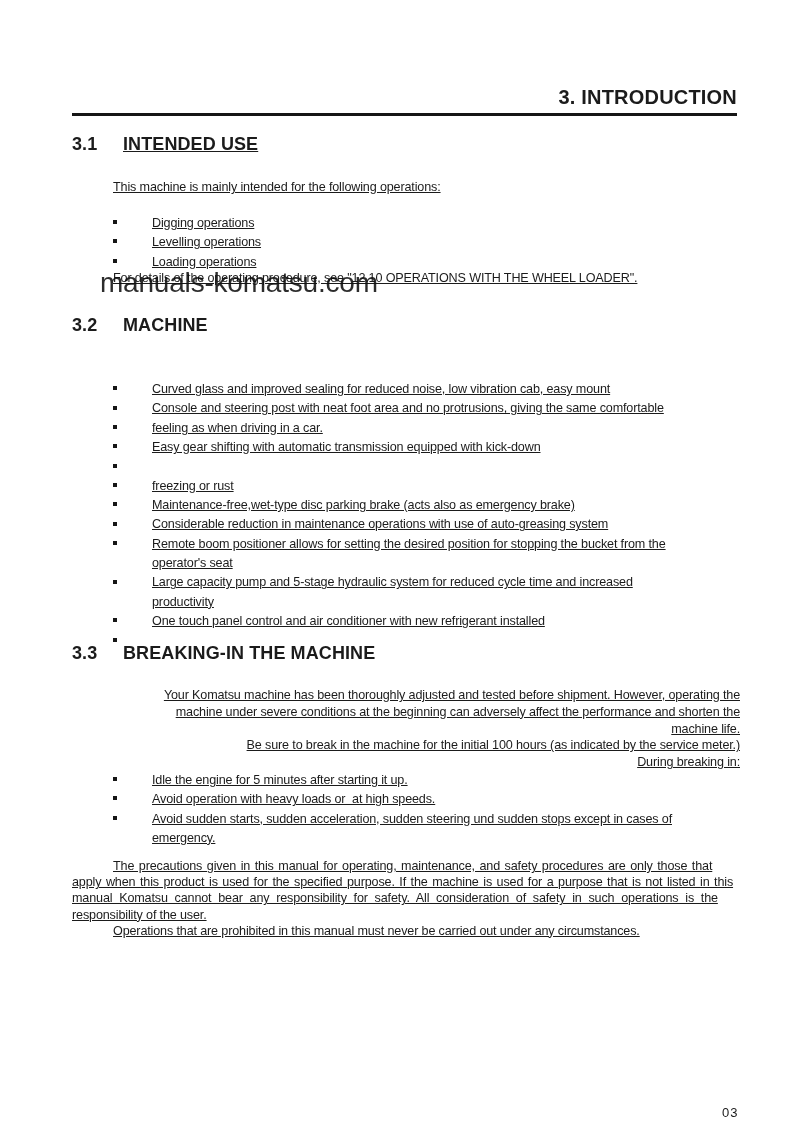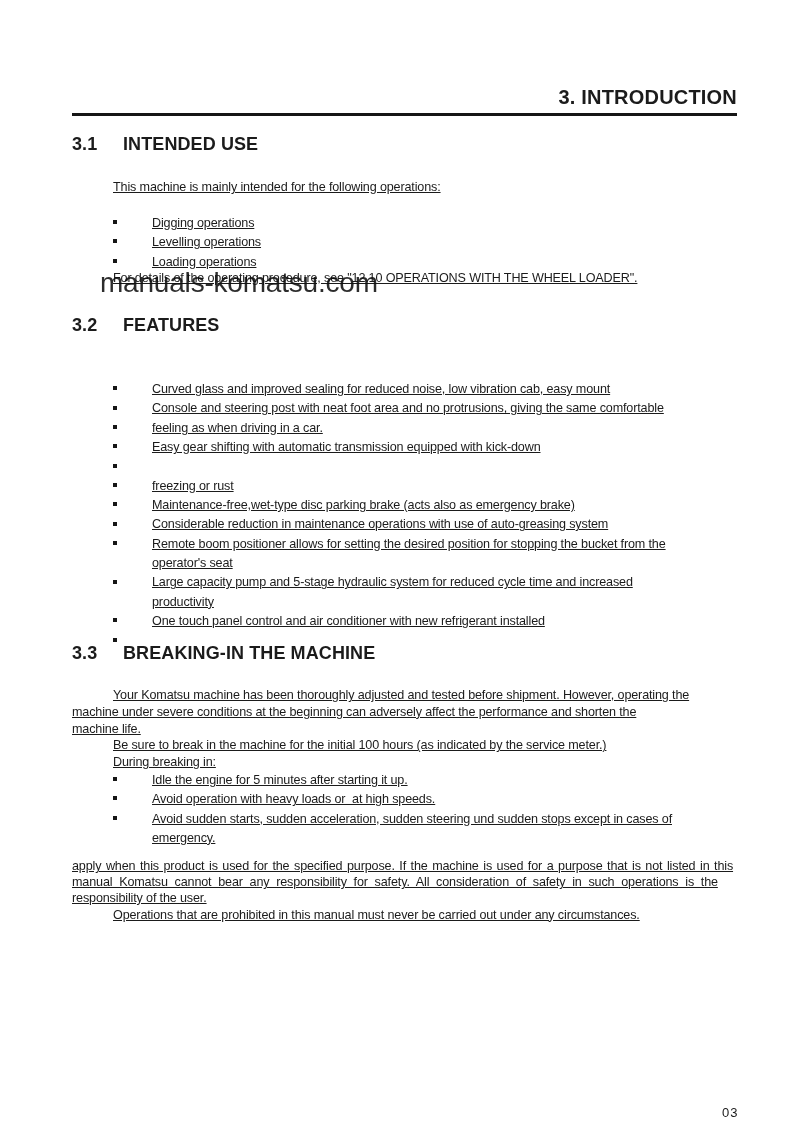--- a/index.html
+++ b/index.html
@@ -21,40 +21,40 @@
   .header-rule {
     position:absolute; top:75px; left:72px; width:665px; height:3px;
     background:#161616;
   }
   
   .sec-heading {
     position:absolute; left:72px; font-size:18px; font-weight:bold;
     white-space:pre; letter-spacing:0.1px;
   }
   .sec-num { display:inline-block; width:51px; }
-  #h31 { top:96px; }
+  #h31 { top:96px;text-decoration:underline; }
   #h32 { top:277px; }
   #h33 { top:605px; }
   
   .body-text { font-size:12.6px; letter-spacing:-0.15px;text-decoration:underline; }
   .line { white-space:pre; }
   .lead { position:absolute; left:113px; top:142px; white-space:pre; }
   .blist { position:absolute; left:113px; }
   #intended-list { top:176px; line-height:19.3px; }
   #intended-note { position:absolute; left:113px; top:233px; white-space:pre; }
   #features-list { top:342px; line-height:19.35px; }
   #breakin-bullets { top:733px; line-height:19.3px; }
   .bline { white-space:pre; }
   .bullet {
     display:inline-block; width:4px; height:4px; background:#161616;
     margin-right:35px; vertical-align:middle; margin-bottom:3px;
   }
   .cont .bullet { visibility:hidden; }
   .para { position:absolute; left:72px; width:668px; }
-  #breakin-para1 { top:649px; line-height:16.8px; }
+  #breakin-para1 { top:649px; line-height:16.8px;text-align:right; }
   #breakin-para2 { top:820px; line-height:16.2px; }
   .indent { padding-left:41px; }
   .wide { word-spacing:3.4px; }
   .mild { word-spacing:1.2px; }
   
   .watermark {
     position:absolute; left:100px; top:229px;
     font-size:28px; color:rgba(15,15,15,0.88);
     letter-spacing:-0.2px; white-space:pre;
   }
@@ -79,21 +79,21 @@
   <div class="blist body-text" id="intended-list">
     <div class="bline"><span class="bullet"></span><span>Digging operations</span></div>
     <div class="bline"><span class="bullet"></span><span>Levelling operations</span></div>
     <div class="bline"><span class="bullet"></span><span>Loading operations</span></div>
   </div>
 
   <div class="body-text" id="intended-note">For details of the operating procedure, see "12.10 OPERATIONS WITH THE WHEEL LOADER".</div>
 
   <div class="watermark">manuals-komatsu.com</div>
 
-  <div class="sec-heading" id="h32"><span class="sec-num">3.2</span><span>FEATURES</span></div>
+  <div class="sec-heading" id="h32"><span class="sec-num">3.2</span><span>MACHINE</span></div>
 
   <div class="blist body-text" id="features-list">
     <div class="bline"><span class="bullet"></span><span>Curved glass and improved sealing for reduced noise, low vibration cab, easy mount</span></div>
     <div class="bline"><span class="bullet"></span><span>Console and steering post with neat foot area and no protrusions, giving the same comfortable</span></div>
     <div class="bline"><span class="bullet"></span><span>feeling as when driving in a car.</span></div>
     <div class="bline"><span class="bullet"></span><span>Easy gear shifting with automatic transmission equipped with kick-down</span></div>
     <div class="bline"><span class="bullet"></span></div>
     <div class="bline"><span class="bullet"></span><span>freezing or rust</span></div>
     <div class="bline"><span class="bullet"></span><span>Maintenance-free,wet-type disc parking brake (acts also as emergency brake)</span></div>
     <div class="bline"><span class="bullet"></span><span>Considerable reduction in maintenance operations with use of auto-greasing system</span></div>
@@ -116,20 +116,21 @@
   </div>
 
   <div class="blist body-text" id="breakin-bullets">
     <div class="bline"><span class="bullet"></span><span>Idle the engine for 5 minutes after starting it up.</span></div>
     <div class="bline"><span class="bullet"></span><span>Avoid operation with heavy loads or  at high speeds.</span></div>
     <div class="bline"><span class="bullet"></span><span>Avoid sudden starts, sudden acceleration, sudden steering und sudden stops except in cases of</span></div>
     <div class="bline cont"><span class="bullet"></span><span>emergency.</span></div>
   </div>
 
   <div class="para body-text" id="breakin-para2">
+    <div class="line indent mild">The precautions given in this manual for operating, maintenance, and safety procedures are only those that</div>
     <div class="line mild">apply when this product is used for the specified purpose. If the machine is used for a purpose that is not listed in this</div>
     <div class="line wide">manual Komatsu cannot bear any responsibility for safety. All consideration of safety in such operations is the</div>
     <div class="line">responsibility of the user.</div>
     <div class="line indent">Operations that are prohibited in this manual must never be carried out under any circumstances.</div>
   </div>
 
   <div class="page-number">03</div>
 
 </div>
 

